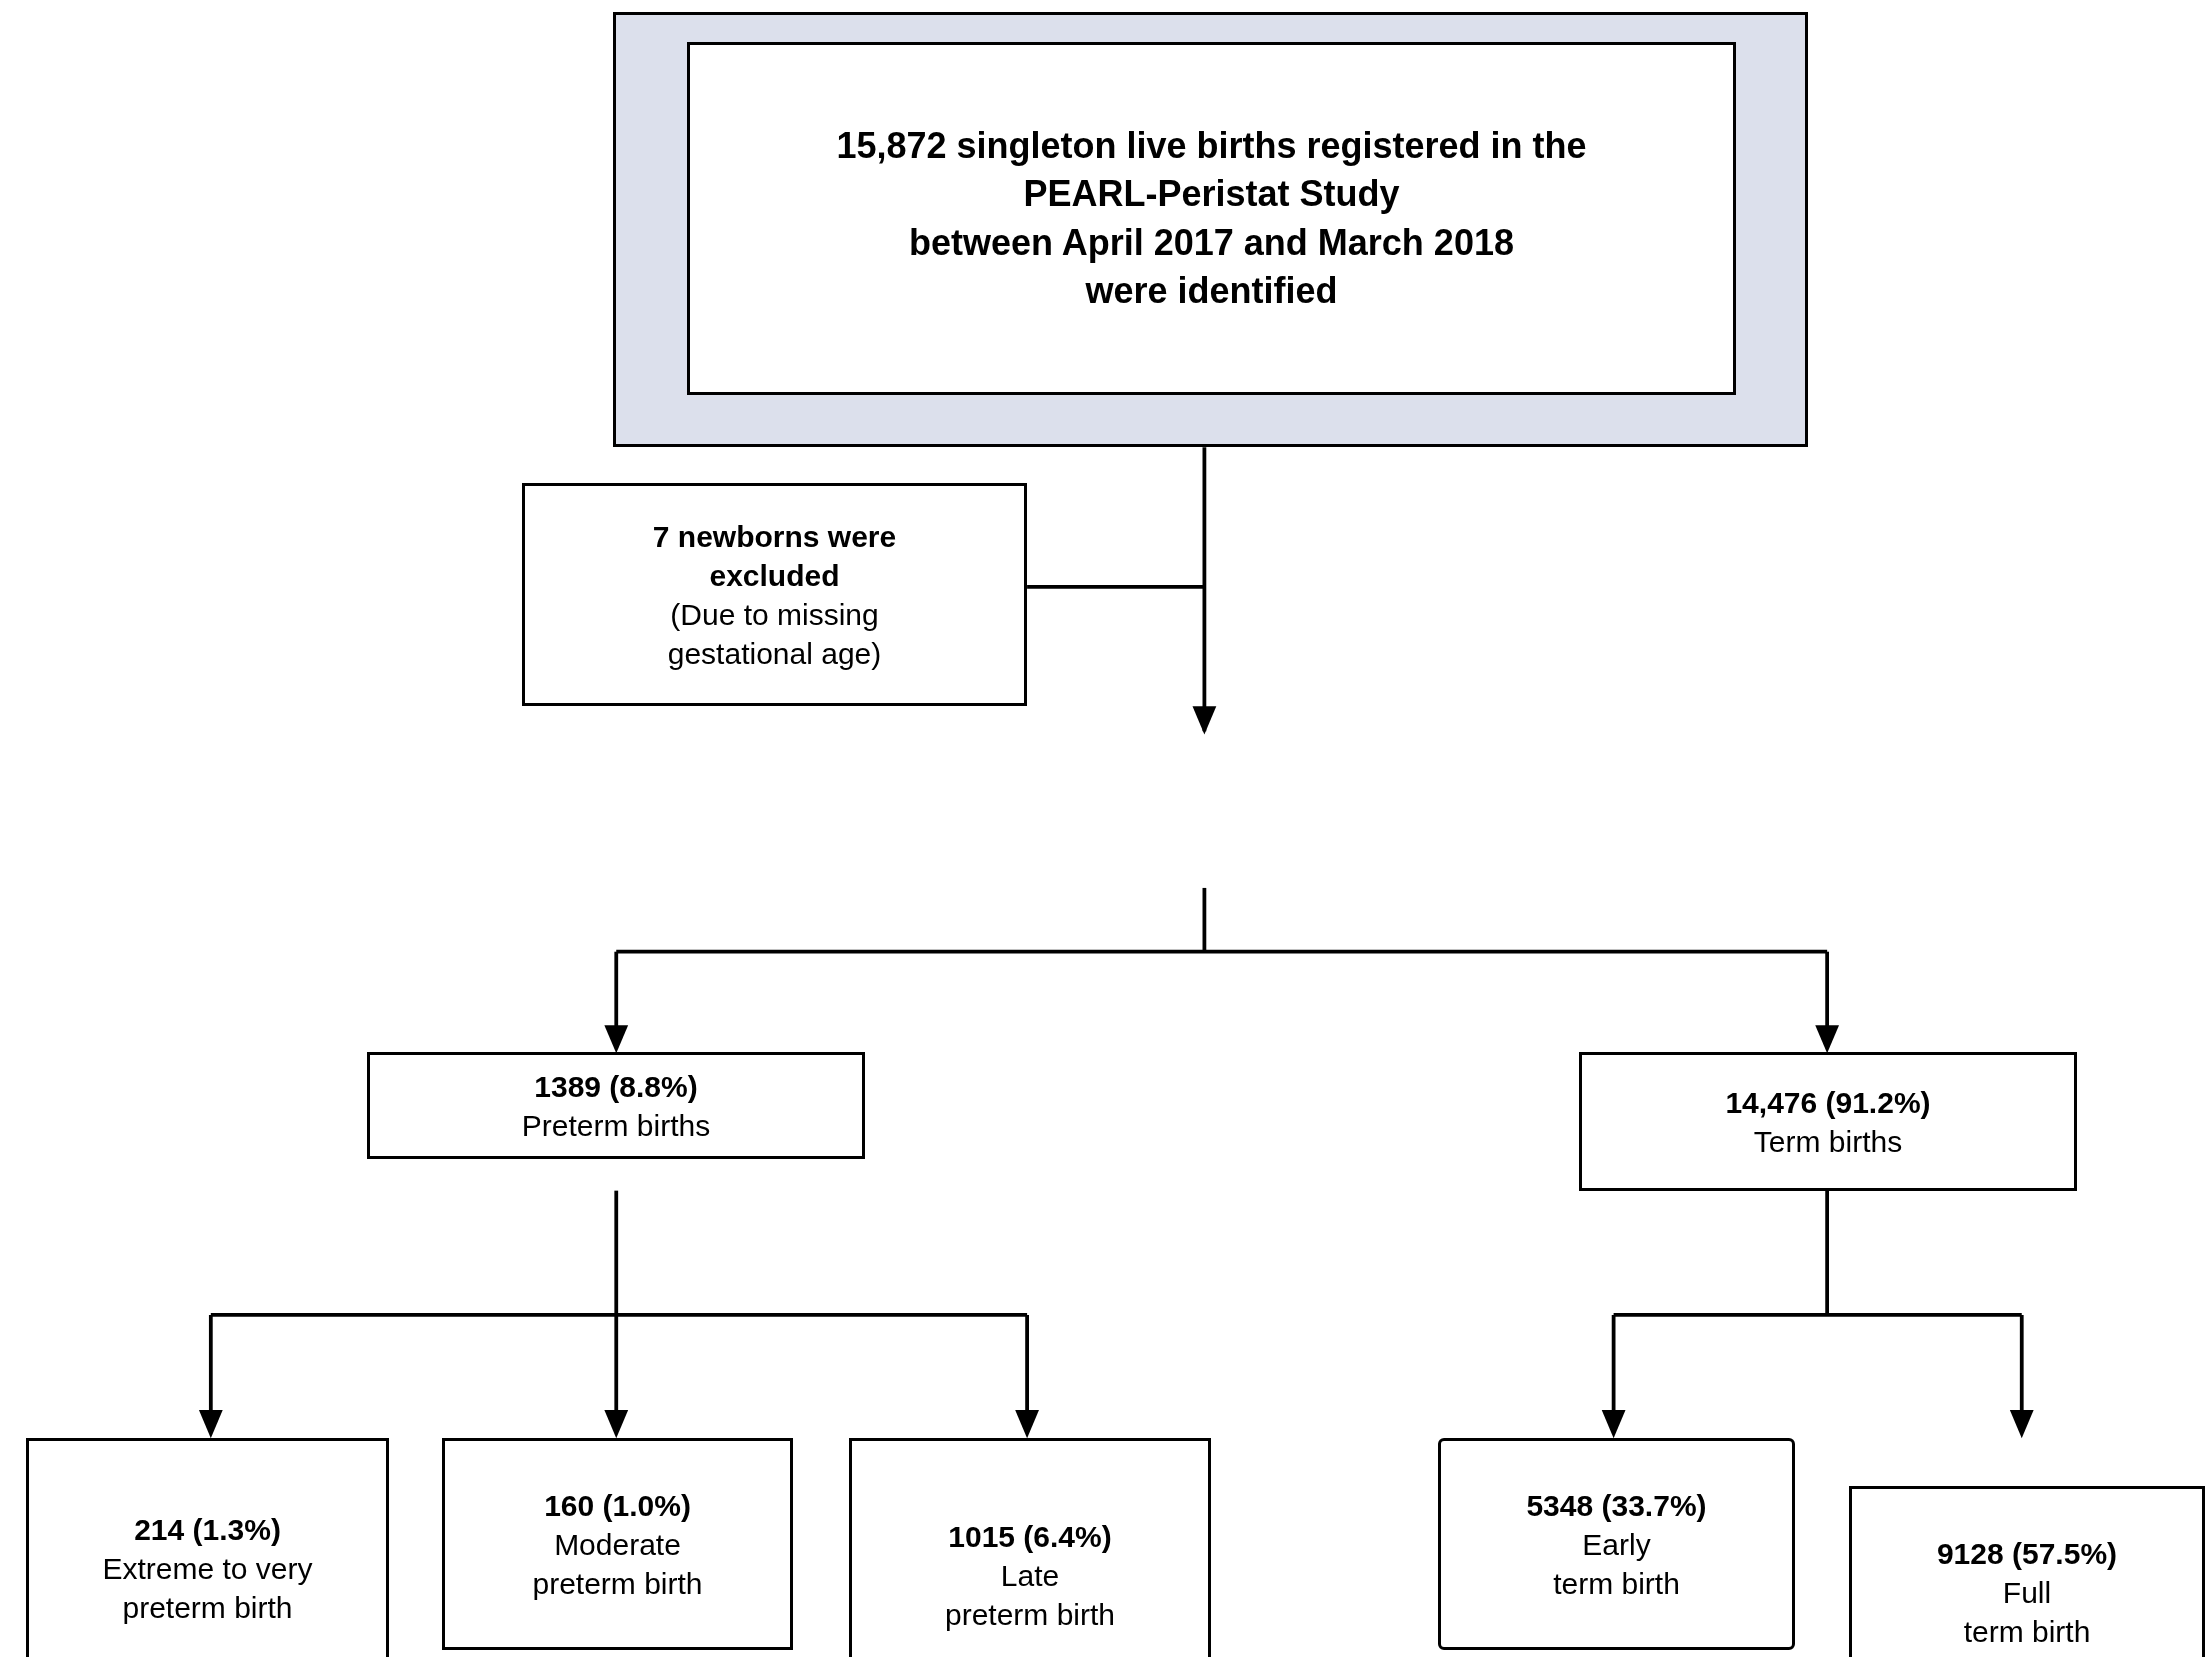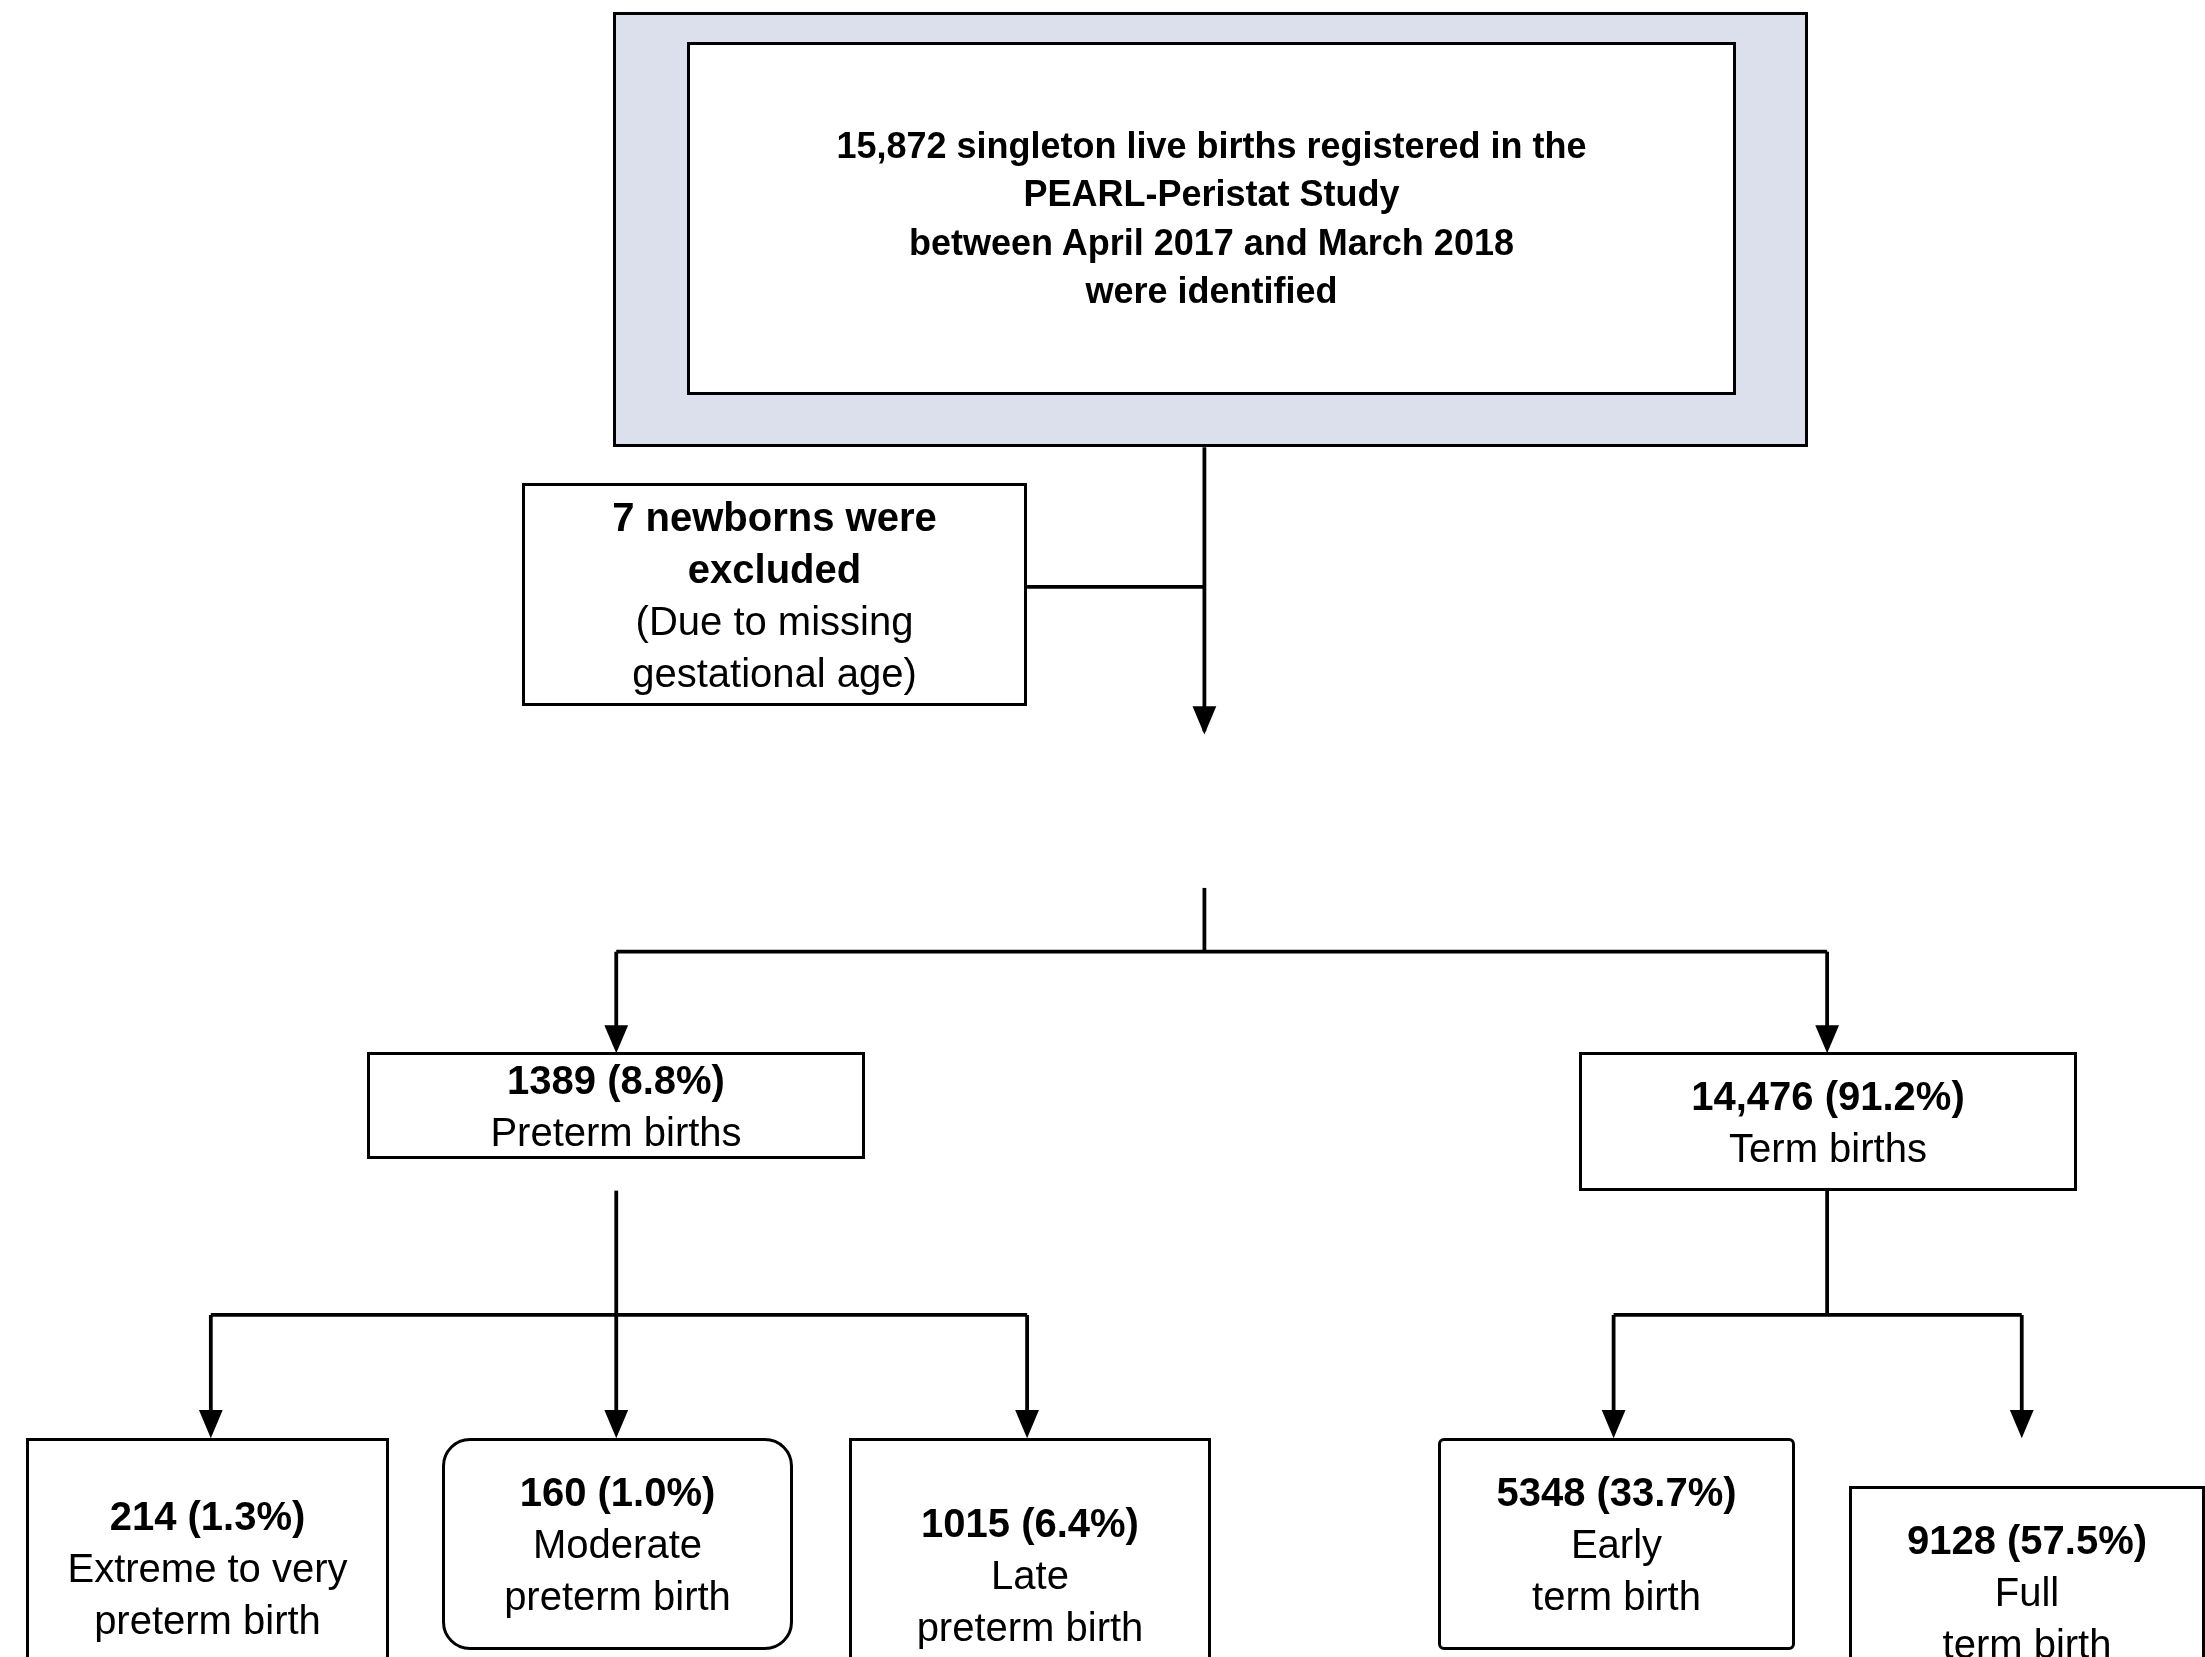--- a/index.html
+++ b/index.html
@@ -23,21 +23,21 @@
     justify-content:center;
     text-align:center;
     color:#000000;
   }
   .outer-shaded{
     position:absolute;
     box-sizing:border-box;
     background:#dce0ec;
     border:3.2px solid #000000;
   }
-  .ln{ font-size:40px; line-height:1.30; white-space:nowrap; }
+  .ln{ font-size:30px; line-height:1.30; white-space:nowrap; }
   .ln.b{ font-weight:bold; }
   .ln.r{ font-weight:normal;text-align:center; }
   .t-title .ln{ font-size:36px; line-height:1.34; }
   svg.connectors{position:absolute;left:0;top:0;width:2205px;height:1658px;pointer-events:none;}
 </style>
 </head>
 <body>
 
 <div id="canvas">
 
@@ -102,21 +102,21 @@
     <div class="ln b">14,476 (91.2%)</div>
     <div class="ln r">Term births</div>
   </div>
 
   <div class="box" style="left:26px; top:1438px; width:363px; height:260px;">
     <div class="ln b">214 (1.3%)</div>
     <div class="ln r">Extreme to very</div>
     <div class="ln r">preterm birth</div>
   </div>
 
-  <div class="box" style="left:442px; top:1438px; width:351px; height:212px;border-radius:28px;">
+  <div class="box" style="left:442px; top:1438px; width:351px; height:212px;">
     <div class="ln b">160 (1.0%)</div>
     <div class="ln r">Moderate</div>
     <div class="ln r">preterm birth</div>
   </div>
 
   <div class="box" style="left:849px; top:1438px; width:362px; height:274px;">
     <div class="ln b">1015 (6.4%)</div>
     <div class="ln r">Late</div>
     <div class="ln r">preterm birth</div>
   </div>

